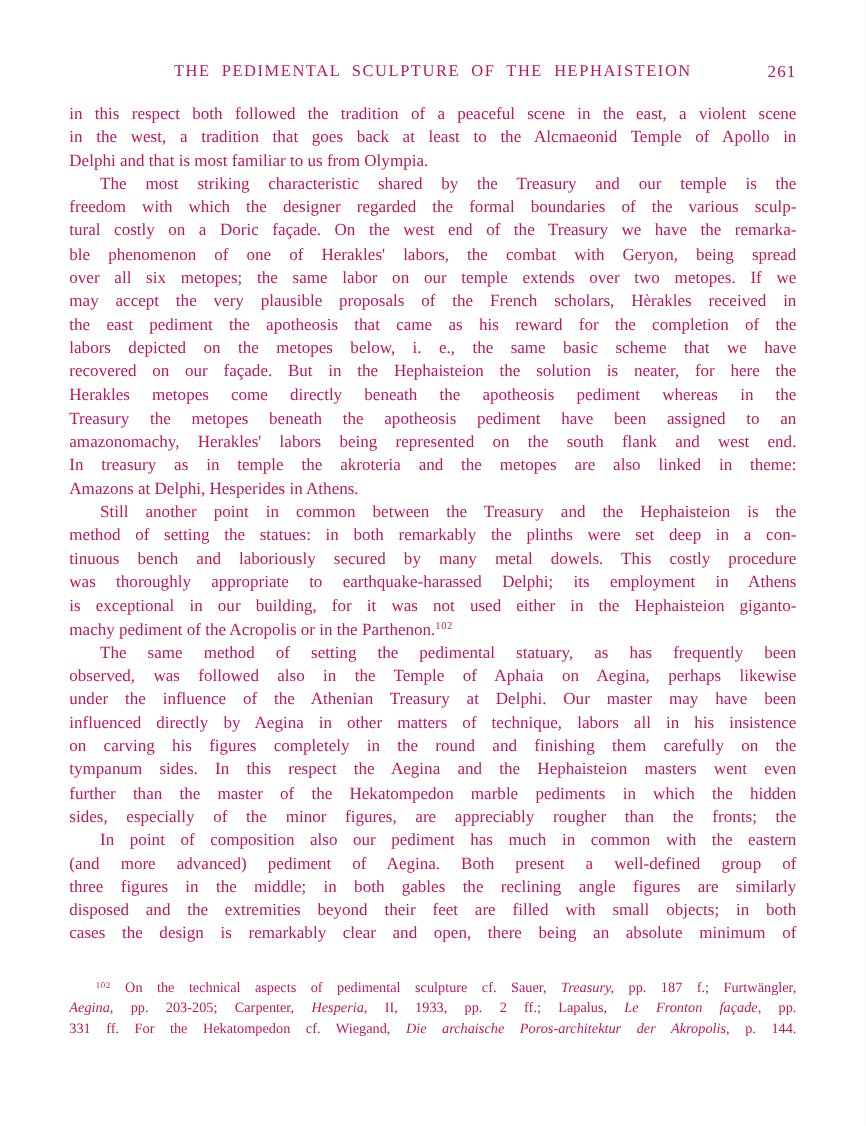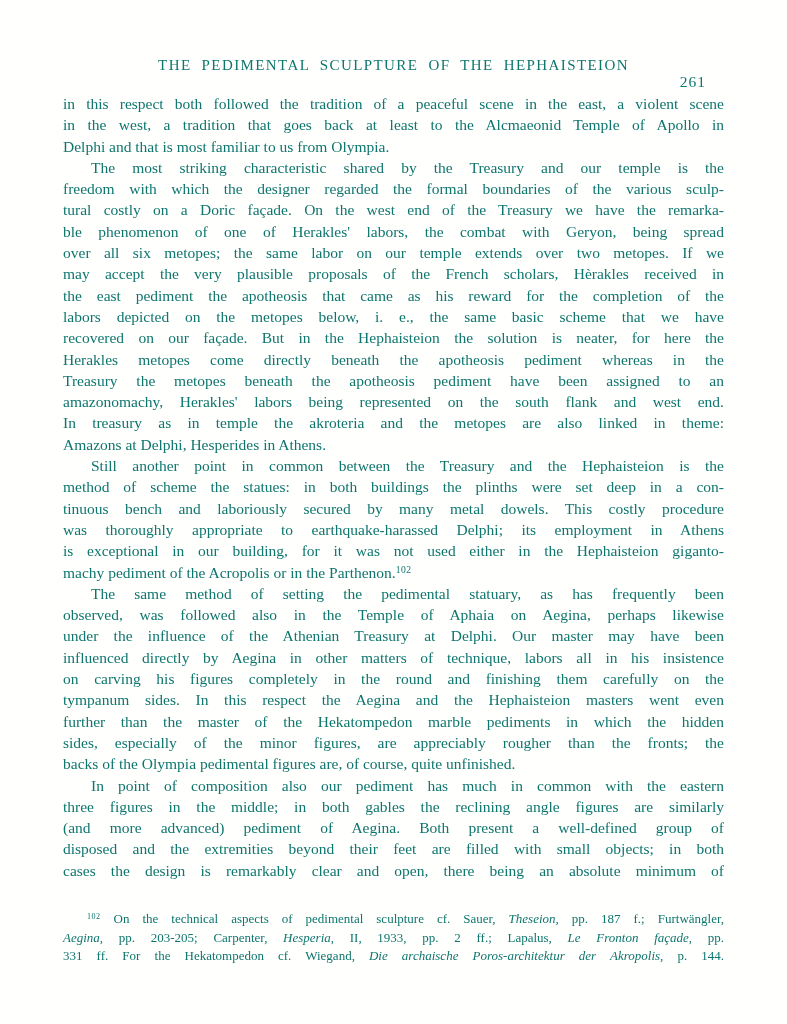--- a/index.html
+++ b/index.html
@@ -3,44 +3,43 @@
 <meta charset="utf-8">
 <style>
   html, body { margin: 0; padding: 0; }
   body { background: #e8e8e8; }
   .page {
     position: relative;
     width: 787px;
     height: 1024px;
     margin: 0 auto;
     background: #fffffe;
-    color: #0f766e;
+    color: #be185d;
     font-family: "Liberation Serif", "DejaVu Serif", serif;
     box-sizing: border-box;
     padding: 57px 63px 0 63px;
     overflow: hidden;
   }
   .header {
     position: relative;
     height: 20px;
   }
   .title {
     text-align: center;
     font-size: 15px;
     letter-spacing: 1.4px;
     word-spacing: 5px;
     white-space: nowrap;
   }
   .pagenum {
     position: absolute;
-    right: 18px;
+    right: 0;
     top: 0;
     font-size: 15.5px;
     letter-spacing: 1px;
-    margin-top: 16px;
   }
   .bodytext {
     margin-top: 16px;
     font-size: 15.5px;
     line-height: 21.3px;
   }
   .line {
     text-align: justify;
     text-align-last: justify;
     white-space: normal;
@@ -88,43 +87,42 @@
         <div class="line">labors depicted on the metopes below, i. e., the same basic scheme that we have</div>
         <div class="line">recovered on our façade.  But in the Hephaisteion the solution is neater, for here the</div>
         <div class="line">Herakles metopes come directly beneath the apotheosis pediment whereas in the</div>
         <div class="line">Treasury the metopes beneath the apotheosis pediment have been assigned to an</div>
         <div class="line">amazonomachy, Herakles' labors being represented on the south flank and west end.</div>
         <div class="line">In treasury as in temple the akroteria and the metopes are also linked in theme:</div>
         <div class="line last-left">Amazons at Delphi, Hesperides in Athens.</div>
       </div>
       <div>
         <div class="line indent">Still another point in common between the Treasury and the Hephaisteion is the</div>
-        <div class="line">method of scheme the statues: in both buildings the plinths were set deep in a con-</div>
+        <div class="line">method of setting the statues: in both remarkably the plinths were set deep in a con-</div>
         <div class="line">tinuous bench and laboriously secured by many metal dowels.  This costly procedure</div>
         <div class="line">was thoroughly appropriate to earthquake-harassed Delphi; its employment in Athens</div>
         <div class="line">is exceptional in our building, for it was not used either in the Hephaisteion giganto-</div>
         <div class="line last-left">machy pediment of the Acropolis or in the Parthenon.<sup>102</sup></div>
       </div>
       <div>
         <div class="line indent">The same method of setting the pedimental statuary, as has frequently been</div>
         <div class="line">observed, was followed also in the Temple of Aphaia on Aegina, perhaps likewise</div>
         <div class="line">under the influence of the Athenian Treasury at Delphi.  Our master may have been</div>
         <div class="line">influenced directly by Aegina in other matters of technique, labors all in his insistence</div>
         <div class="line">on carving his figures completely in the round and finishing them carefully on the</div>
         <div class="line">tympanum sides.  In this respect the Aegina and the Hephaisteion masters went even</div>
         <div class="line">further than the master of the Hekatompedon marble pediments in which the hidden</div>
         <div class="line">sides, especially of the minor figures, are appreciably rougher than the fronts; the</div>
-        <div class="line last-left">backs of the Olympia pedimental figures are, of course, quite unfinished.</div>
       </div>
       <div>
         <div class="line indent">In point of composition also our pediment has much in common with the eastern</div>
+        <div class="line">(and more advanced) pediment of Aegina.  Both present a well-defined group of</div>
         <div class="line">three figures in the middle; in both gables the reclining angle figures are similarly</div>
-        <div class="line">(and more advanced) pediment of Aegina.  Both present a well-defined group of</div>
         <div class="line">disposed and the extremities beyond their feet are filled with small objects; in both</div>
         <div class="line">cases the design is remarkably clear and open, there being an absolute minimum of</div>
       </div>
     </div>
   <div class="footnote">
-      <div class="line indent"><sup>102</sup> On the technical aspects of pedimental sculpture cf. Sauer, <i>Theseion,</i> pp. 187 f.; Furtwängler,</div>
+      <div class="line indent"><sup>102</sup> On the technical aspects of pedimental sculpture cf. Sauer, <i>Treasury,</i> pp. 187 f.; Furtwängler,</div>
       <div class="line"><i>Aegina,</i> pp. 203-205; Carpenter, <i>Hesperia</i>, II, 1933, pp. 2 ff.; Lapalus, <i>Le Fronton façade</i>, pp.</div>
       <div class="line">331 ff.  For the Hekatompedon cf. Wiegand, <i>Die archaische Poros-architektur der Akropolis</i>, p. 144.</div>
     </div>
 </div>
 
 </body></html>

